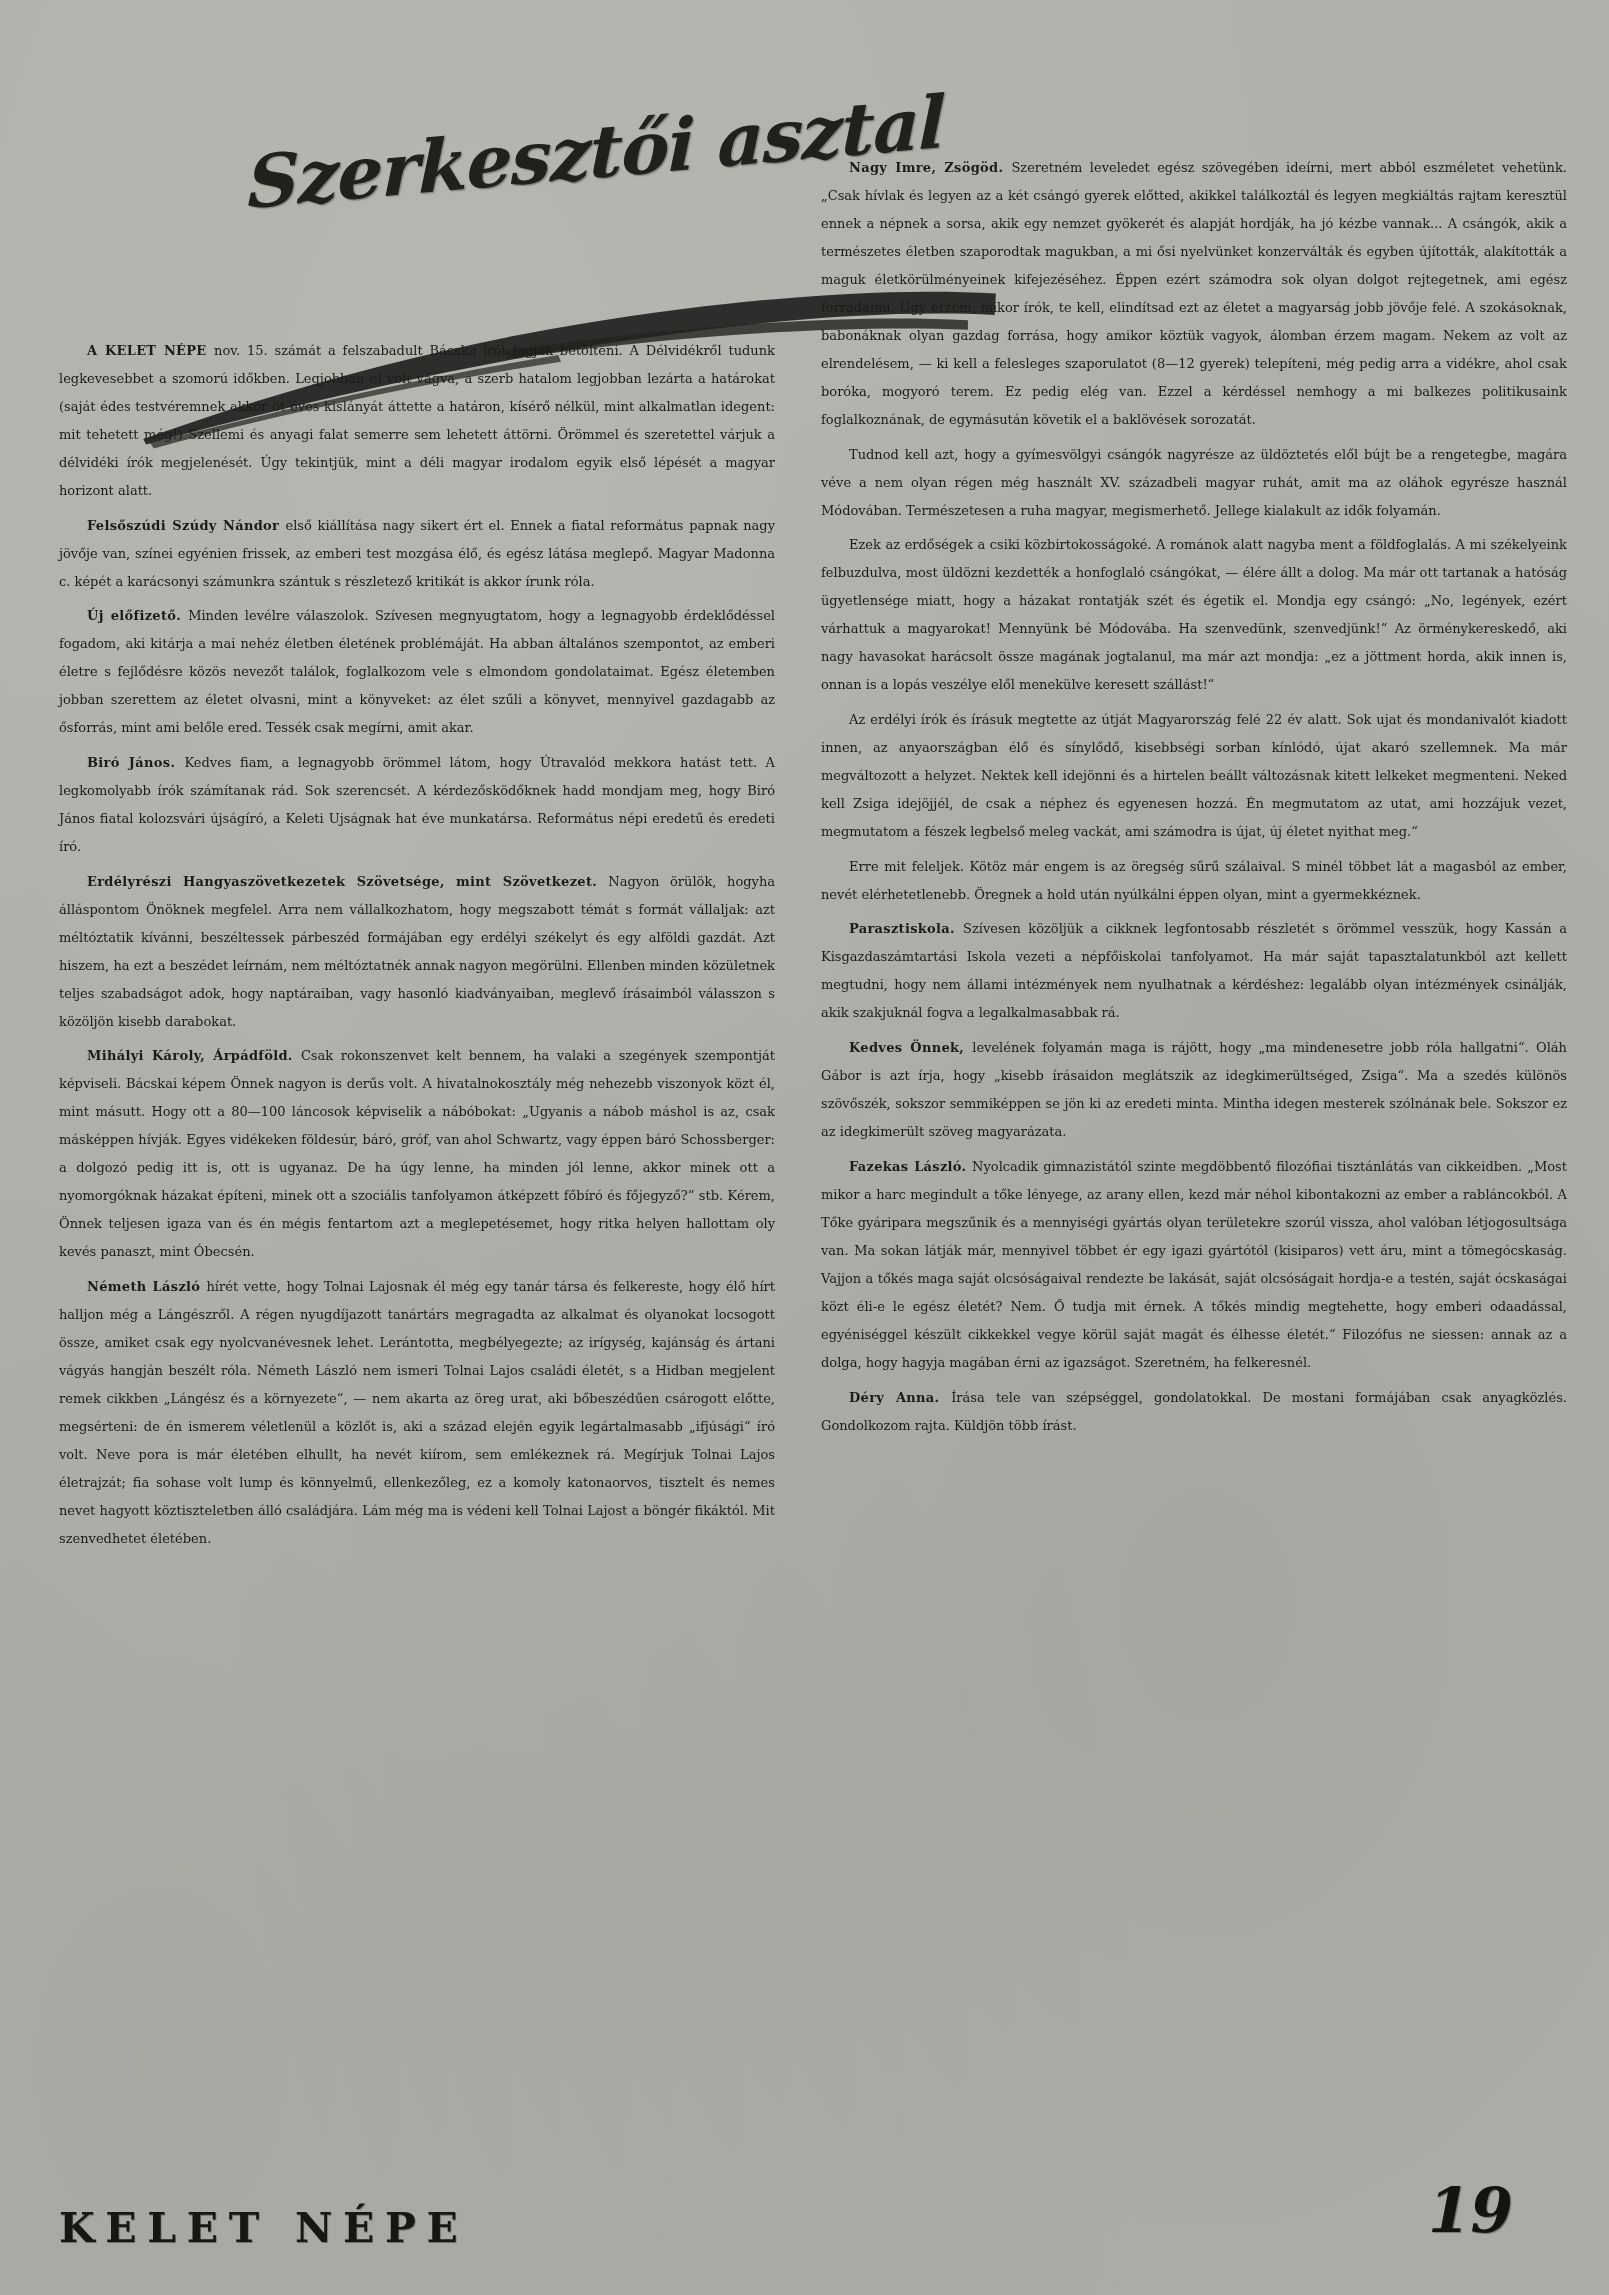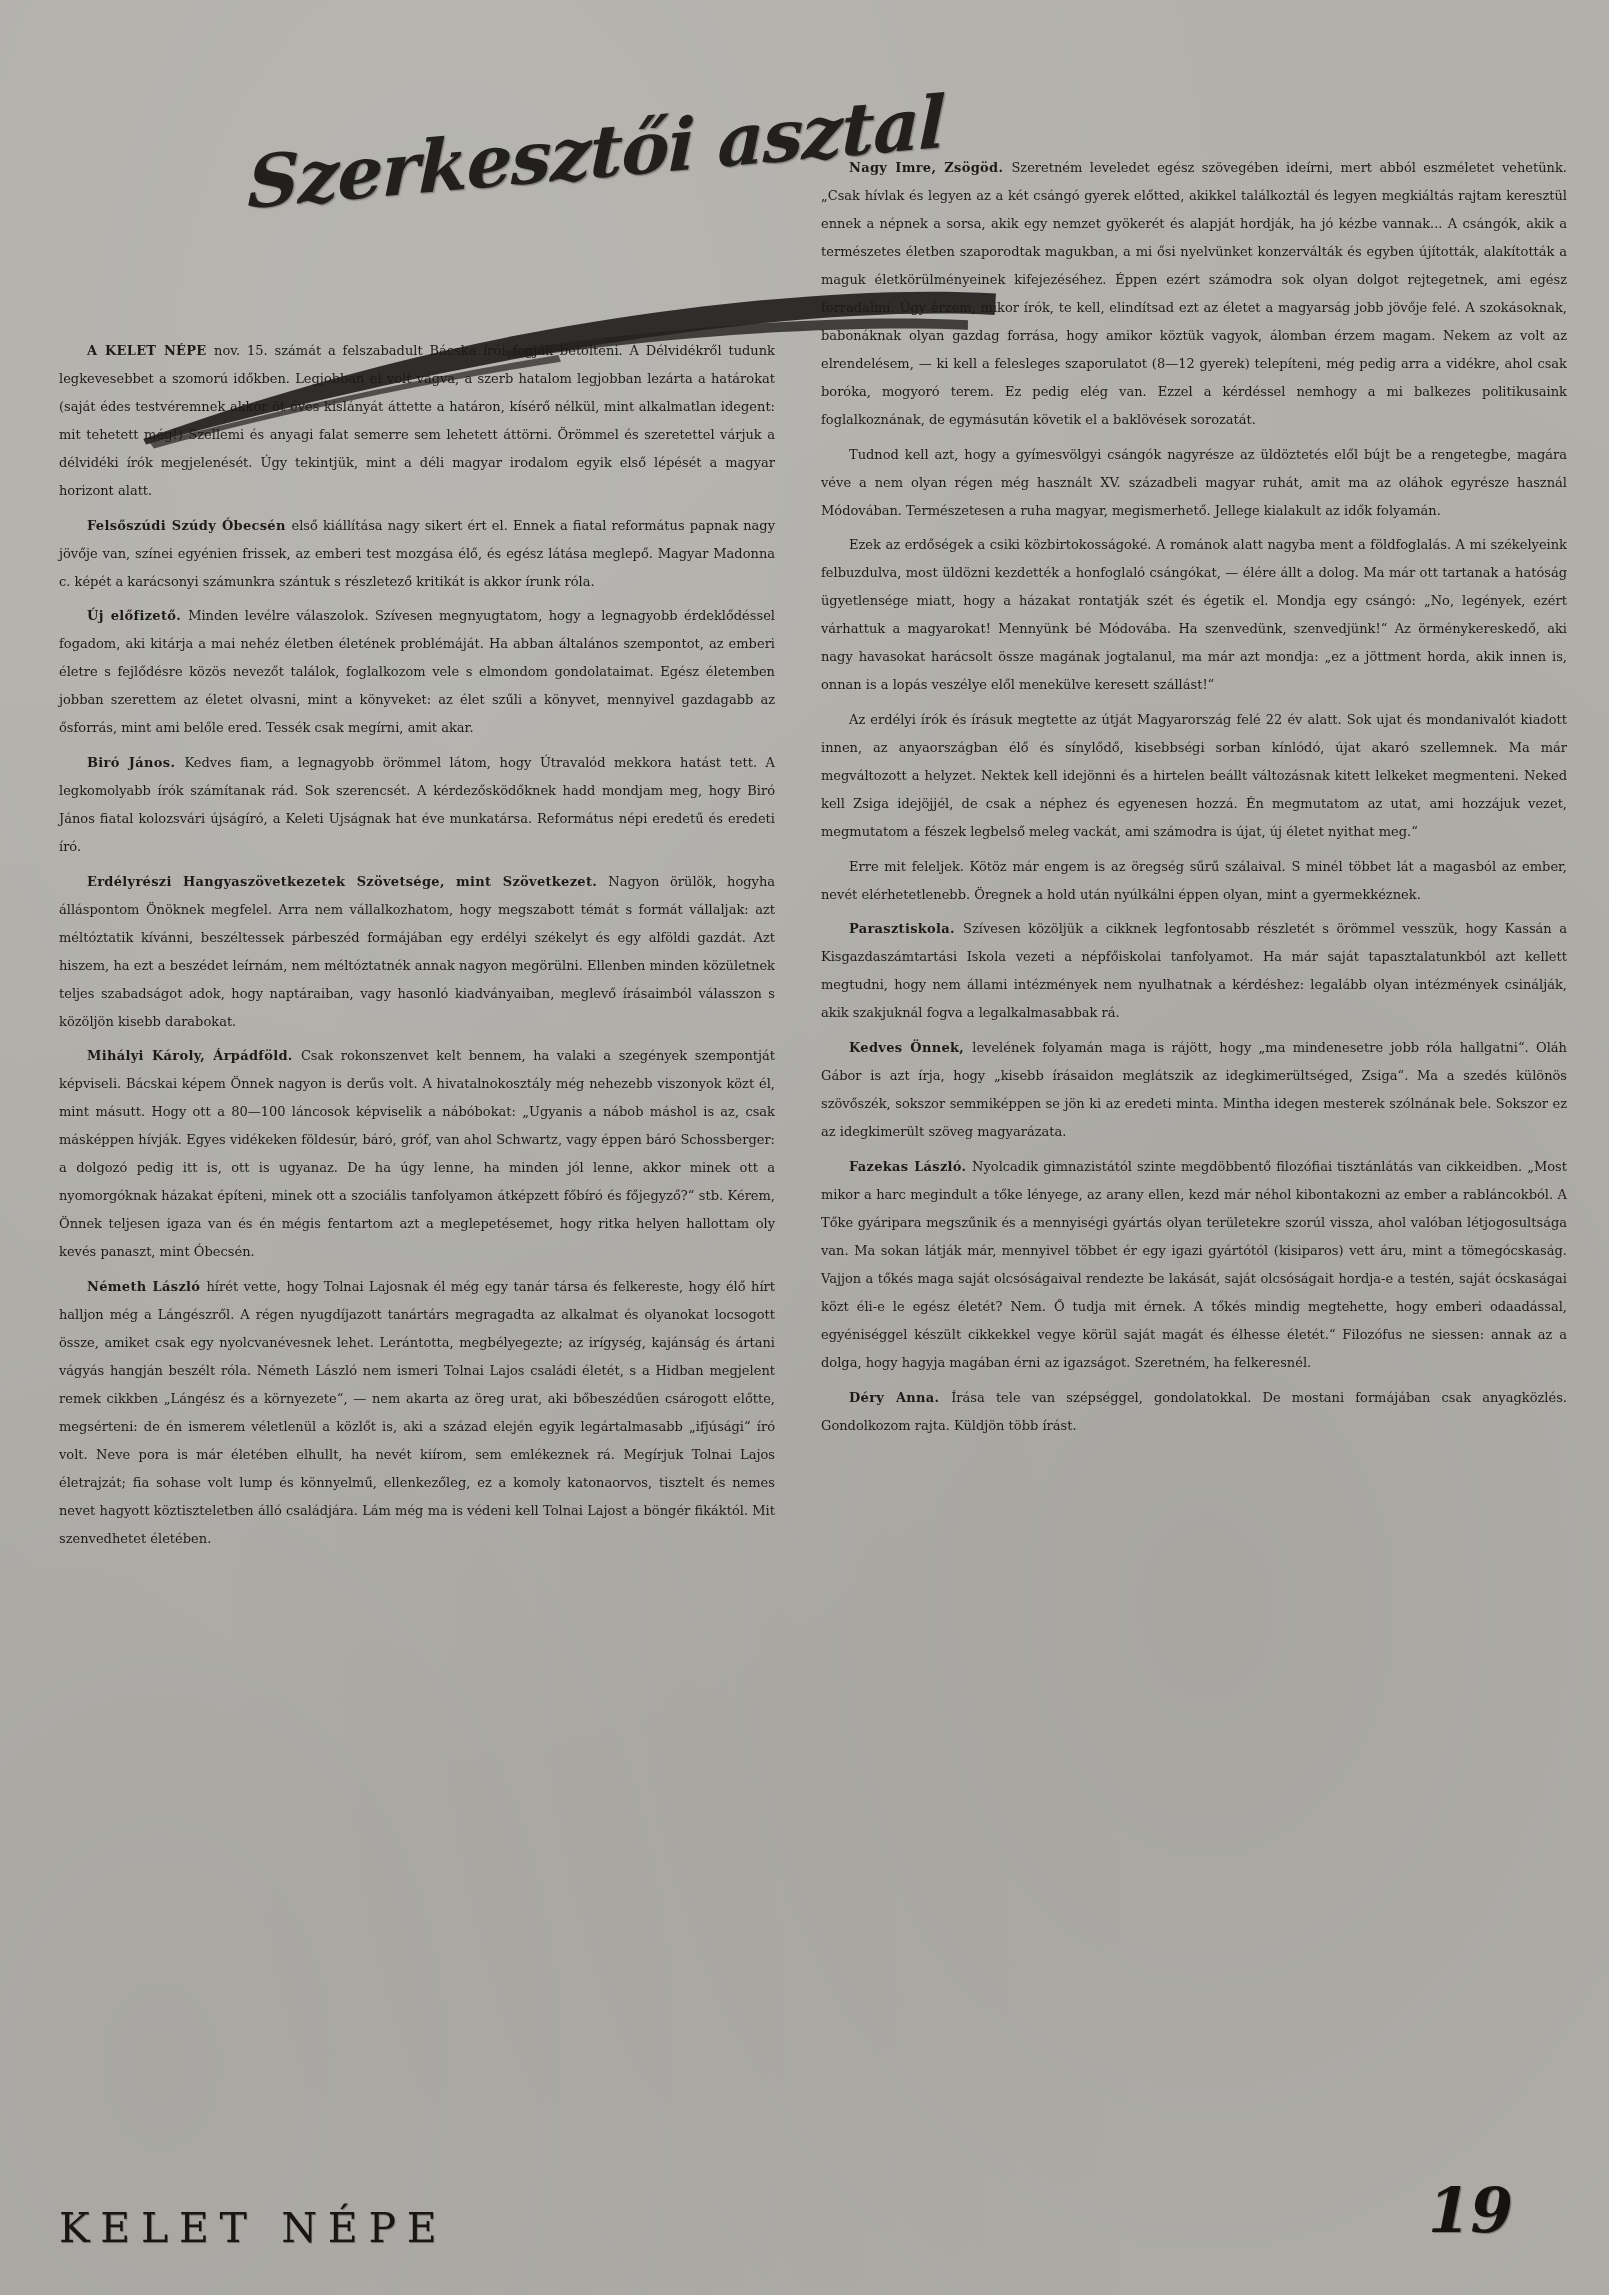--- a/index.html
+++ b/index.html
@@ -44,21 +44,21 @@
     color:#1d1b18;
   }
   .col-left{left:59px;top:337px;width:716px;}
   .col-right{left:821px;top:154px;width:746px;}
   .para{margin:0 0 6.7px 0;text-indent:28px;}
   .para .lead{font-weight:bold;letter-spacing:0.3px;}
   
   .footer-brand{
     position:absolute;left:59px;top:2204px;
     font-family:"DejaVu Serif", serif;
-    font-weight:normal;font-size:41px;letter-spacing:10.7px;
+    font-weight:bold;font-size:41px;letter-spacing:10.7px;
     color:#181613;
     text-shadow:0.7px 0.7px 0.7px rgba(24,22,19,0.4);
   }
   .page-number{
     position:absolute;left:1428px;top:2175px;
     font-family:"DejaVu Serif", serif;
     font-weight:bold;font-style:italic;
     font-size:61px;color:#15130f;
     text-shadow:1.3px 1.3px 0.7px rgba(21,19,15,0.35);
   }
@@ -73,21 +73,21 @@
     <svg class="swoosh" width="934" height="174" viewBox="0 0 1400 260">
       <path fill="#24221f" opacity="0.92" d="M18,246 C240,186 470,132 700,96 C930,60 1130,44 1290,52 L1292,20
            C1130,10 920,26 690,62 C460,98 220,164 14,238 Z"></path>
       <path fill="#24221f" opacity="0.8" d="M560,118 C800,84 1060,66 1250,74 L1250,60 C1060,50 800,70 556,106 Z"></path>
       <path fill="#24221f" opacity="0.7" d="M30,252 C220,200 420,156 640,122 L636,112 C416,148 214,196 24,244 Z"></path>
     </svg>
   </div>
 
   <div class="col col-left">
       <p class="para"><b class="lead">A KELET NÉPE </b>nov. 15. számát a felszabadult Bácska írói fogják betölteni. A Délvidékről tudunk legkevesebbet a szomorú időkben. Legjobban el volt vágva, a szerb hatalom legjobban lezárta a határokat (saját édes testvéremnek akkor öt éves kislányát áttette a határon, kísérő nélkül, mint alkalmatlan idegent: mit tehetett még!) Szellemi és anyagi falat semerre sem lehetett áttörni. Örömmel és szeretettel várjuk a délvidéki írók megjelenését. Úgy tekintjük, mint a déli magyar irodalom egyik első lépését a magyar horizont alatt.</p>
-      <p class="para"><b class="lead">Felsőszúdi Szúdy Óbecsén </b>első kiállítása nagy sikert ért el. Ennek a fiatal református papnak nagy jövője van, színei egyénien frissek, az emberi test mozgása élő, és egész látása meglepő. Magyar Madonna c. képét a karácsonyi számunkra szántuk s részletező kritikát is akkor írunk róla.</p>
+      <p class="para"><b class="lead">Felsőszúdi Szúdy Nándor </b>első kiállítása nagy sikert ért el. Ennek a fiatal református papnak nagy jövője van, színei egyénien frissek, az emberi test mozgása élő, és egész látása meglepő. Magyar Madonna c. képét a karácsonyi számunkra szántuk s részletező kritikát is akkor írunk róla.</p>
       <p class="para"><b class="lead">Új előfizető. </b>Minden levélre válaszolok. Szívesen megnyugtatom, hogy a legnagyobb érdeklődéssel fogadom, aki kitárja a mai nehéz életben életének problémáját. Ha abban általános szempontot, az emberi életre s fejlődésre közös nevezőt találok, foglalkozom vele s elmondom gondolataimat. Egész életemben jobban szerettem az életet olvasni, mint a könyveket: az élet szűli a könyvet, mennyivel gazdagabb az ősforrás, mint ami belőle ered. Tessék csak megírni, amit akar.</p>
       <p class="para"><b class="lead">Biró János. </b>Kedves fiam, a legnagyobb örömmel látom, hogy Útravalód mekkora hatást tett. A legkomolyabb írók számítanak rád. Sok szerencsét. A kérdezősködőknek hadd mondjam meg, hogy Biró János fiatal kolozsvári újságíró, a Keleti Ujságnak hat éve munkatársa. Református népi eredetű és eredeti író.</p>
       <p class="para"><b class="lead">Erdélyrészi Hangyaszövetkezetek Szövetsége, mint Szövetkezet. </b>Nagyon örülök, hogyha álláspontom Önöknek megfelel. Arra nem vállalkozhatom, hogy megszabott témát s formát vállaljak: azt méltóztatik kívánni, beszéltessek párbeszéd formájában egy erdélyi székelyt és egy alföldi gazdát. Azt hiszem, ha ezt a beszédet leírnám, nem méltóztatnék annak nagyon megörülni. Ellenben minden közületnek teljes szabadságot adok, hogy naptáraiban, vagy hasonló kiadványaiban, meglevő írásaimból válasszon s közöljön kisebb darabokat.</p>
       <p class="para"><b class="lead">Mihályi Károly, Árpádföld. </b>Csak rokonszenvet kelt bennem, ha valaki a szegények szempontját képviseli. Bácskai képem Önnek nagyon is derűs volt. A hivatalnokosztály még nehezebb viszonyok közt él, mint másutt. Hogy ott a 80—100 láncosok képviselik a nábóbokat: „Ugyanis a nábob máshol is az, csak másképpen hívják. Egyes vidékeken földesúr, báró, gróf, van ahol Schwartz, vagy éppen báró Schossberger: a dolgozó pedig itt is, ott is ugyanaz. De ha úgy lenne, ha minden jól lenne, akkor minek ott a nyomorgóknak házakat építeni, minek ott a szociális tanfolyamon átképzett főbíró és főjegyző?“ stb. Kérem, Önnek teljesen igaza van és én mégis fentartom azt a meglepetésemet, hogy ritka helyen hallottam oly kevés panaszt, mint Óbecsén.</p>
       <p class="para"><b class="lead">Németh László </b>hírét vette, hogy Tolnai Lajosnak él még egy tanár társa és felkereste, hogy élő hírt halljon még a Lángészről. A régen nyugdíjazott tanártárs megragadta az alkalmat és olyanokat locsogott össze, amiket csak egy nyolcvanévesnek lehet. Lerántotta, megbélyegezte; az irígység, kajánság és ártani vágyás hangján beszélt róla. Németh László nem ismeri Tolnai Lajos családi életét, s a Hidban megjelent remek cikkben „Lángész és a környezete“, — nem akarta az öreg urat, aki bőbeszédűen csárogott előtte, megsérteni: de én ismerem véletlenül a közlőt is, aki a század elején egyik legártalmasabb „ifjúsági“ író volt. Neve pora is már életében elhullt, ha nevét kiírom, sem emlékeznek rá. Megírjuk Tolnai Lajos életrajzát; fia sohase volt lump és könnyelmű, ellenkezőleg, ez a komoly katonaorvos, tisztelt és nemes nevet hagyott köztiszteletben álló családjára. Lám még ma is védeni kell Tolnai Lajost a böngér fikáktól. Mit szenvedhetet életében.</p>
     </div>
 
   <div class="col col-right">
       <p class="para"><b class="lead">Nagy Imre, Zsögöd. </b>Szeretném leveledet egész szövegében ideírni, mert abból eszméletet vehetünk. „Csak hívlak és legyen az a két csángó gyerek előtted, akikkel találkoztál és legyen megkiáltás rajtam keresztül ennek a népnek a sorsa, akik egy nemzet gyökerét és alapját hordják, ha jó kézbe vannak... A csángók, akik a természetes életben szaporodtak magukban, a mi ősi nyelvünket konzerválták és egyben újították, alakították a maguk életkörülményeinek kifejezéséhez. Éppen ezért számodra sok olyan dolgot rejtegetnek, ami egész forradalmi. Úgy érzem, mikor írók, te kell, elindítsad ezt az életet a magyarság jobb jövője felé. A szokásoknak, babonáknak olyan gazdag forrása, hogy amikor köztük vagyok, álomban érzem magam. Nekem az volt az elrendelésem, — ki kell a felesleges szaporulatot (8—12 gyerek) telepíteni, még pedig arra a vidékre, ahol csak boróka, mogyoró terem. Ez pedig elég van. Ezzel a kérdéssel nemhogy a mi balkezes politikusaink foglalkoznának, de egymásután követik el a baklövések sorozatát.</p>
       <p class="para">Tudnod kell azt, hogy a gyímesvölgyi csángók nagyrésze az üldöztetés elől bújt be a rengetegbe, magára véve a nem olyan régen még használt XV. századbeli magyar ruhát, amit ma az oláhok egyrésze használ Módovában. Természetesen a ruha magyar, megismerhető. Jellege kialakult az idők folyamán.</p>

